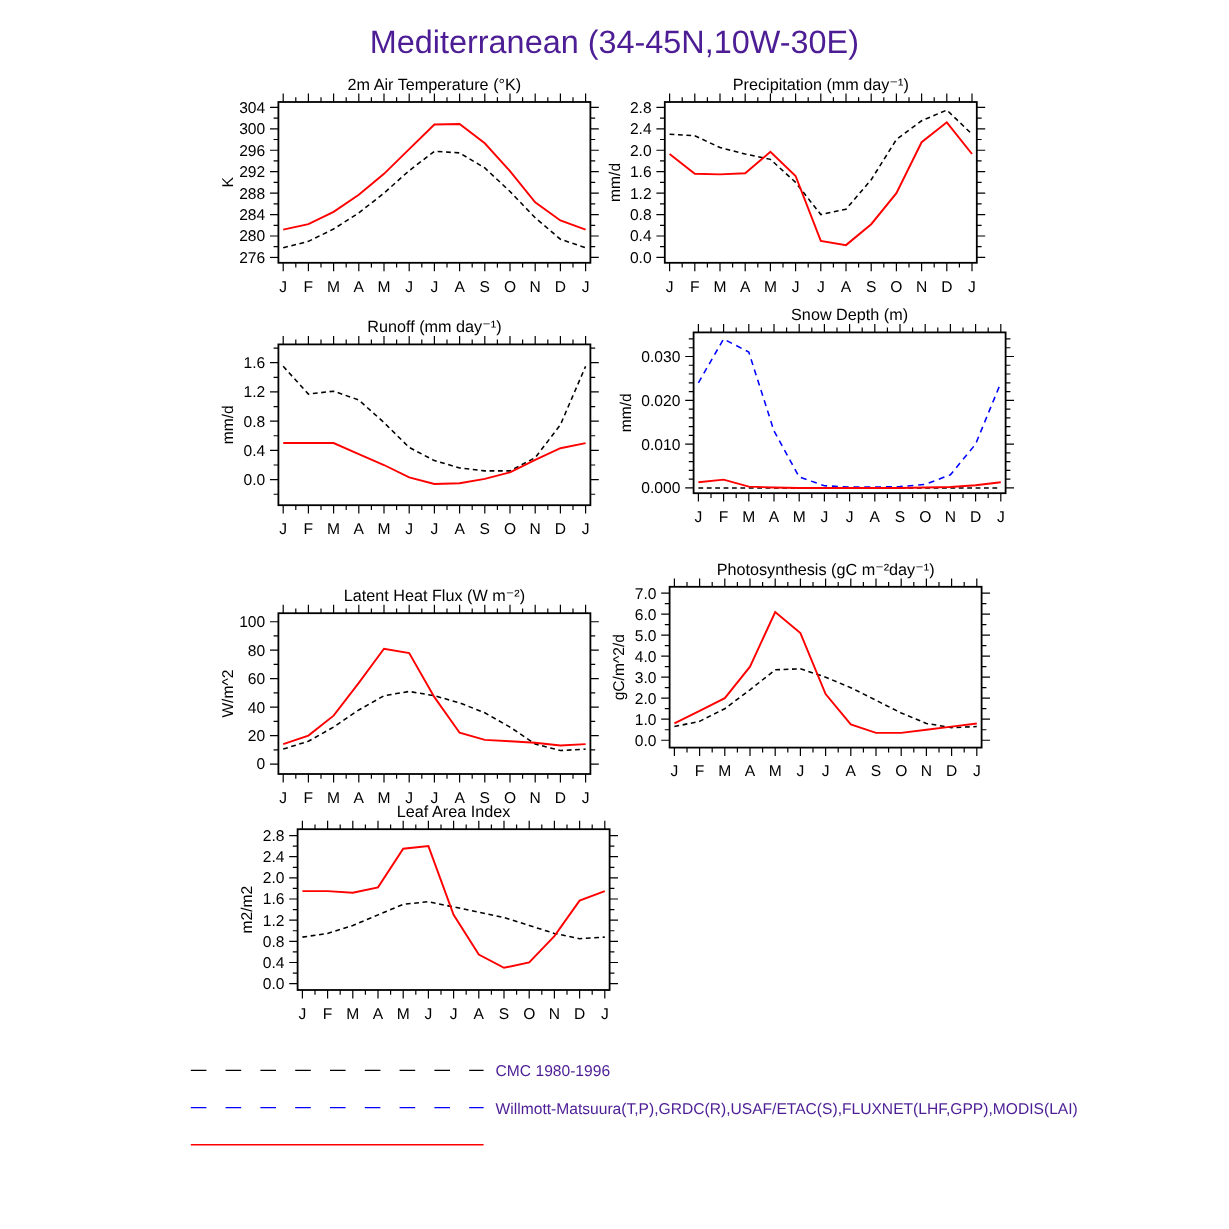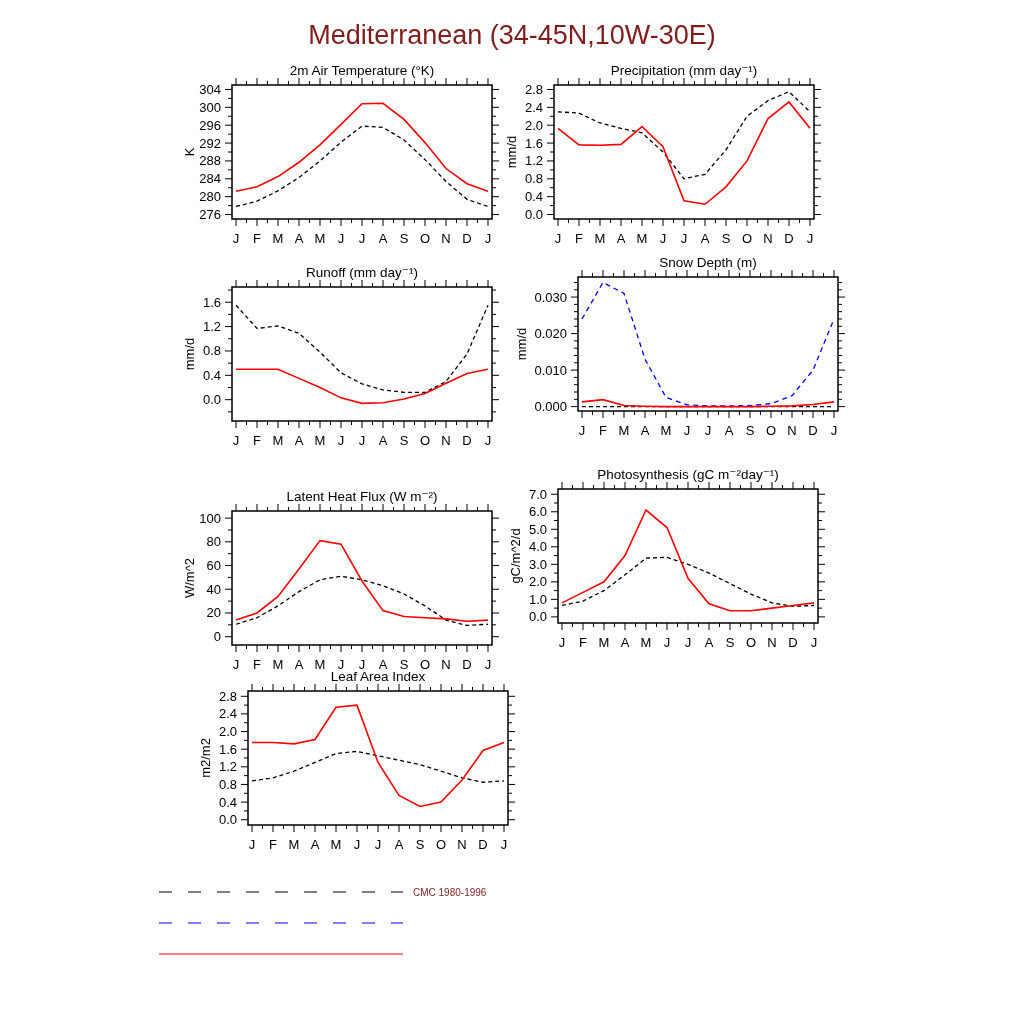--- a/index.html
+++ b/index.html
@@ -1,42 +1,42 @@
 <!DOCTYPE html>
 <html><head>
 <meta charset="utf-8">
 <style>
   html,body{margin:0;padding:0;background:#ffffff;}
   .canvas{
     position:relative;
     width:1024px;height:1024px;
     background:#ffffff;
     font-family:"Liberation Sans","DejaVu Sans",sans-serif;
-    color:#7f1d1d;
+    color:#4c1d95;
     overflow:hidden;
   }
   .main-title{
     position:absolute;
     top:20px;left:0;width:1024px;
     text-align:center;
     font-size:27px;
     letter-spacing:0px;
   }
   .panel{position:absolute;text-align:center;}
   .panel svg{display:block;}
   .legend{position:absolute;left:158px;top:879px;width:860px;}
   .legend-row{
     position:absolute;left:0;
     display:flex;align-items:center;
     height:14px;
   }
   .legend-row .swatch{flex:0 0 auto;}
   .legend-row .legend-label{
     margin-left:9px;
-    font-size:10px;
+    font-size:13px;
     white-space:nowrap;
   }
 </style>
 </head>
 <body>
 
 <div class="canvas">
   <div class="main-title">Mediterranean (34-45N,10W-30E)</div>
 
   <div id="panels">
@@ -798,20 +798,21 @@
     <div class="legend-row" style="top:6px;">
       <svg class="swatch" width="246" height="12">
           <line class="legend-line" x1="1" y1="6" x2="245" y2="6" stroke="#000000" stroke-width="1.2" stroke-dasharray="13 16"></line>
         </svg>
       <span class="legend-label">CMC 1980-1996</span>
     </div>
     <div class="legend-row" style="top:37px;">
       <svg class="swatch" width="246" height="12">
           <line class="legend-line" x1="1" y1="6" x2="245" y2="6" stroke="#0000ff" stroke-width="1.2" stroke-dasharray="13 16"></line>
         </svg>
+      <span class="legend-label">Willmott-Matsuura(T,P),GRDC(R),USAF/ETAC(S),FLUXNET(LHF,GPP),MODIS(LAI)</span>
     </div>
     <div class="legend-row" style="top:68px;">
       <svg class="swatch" width="246" height="12">
           <line class="legend-line" x1="1" y1="6" x2="245" y2="6" stroke="#ff0000" stroke-width="1.2"></line>
         </svg>
     </div>
   </div>
 </div>
 
 </body></html>

